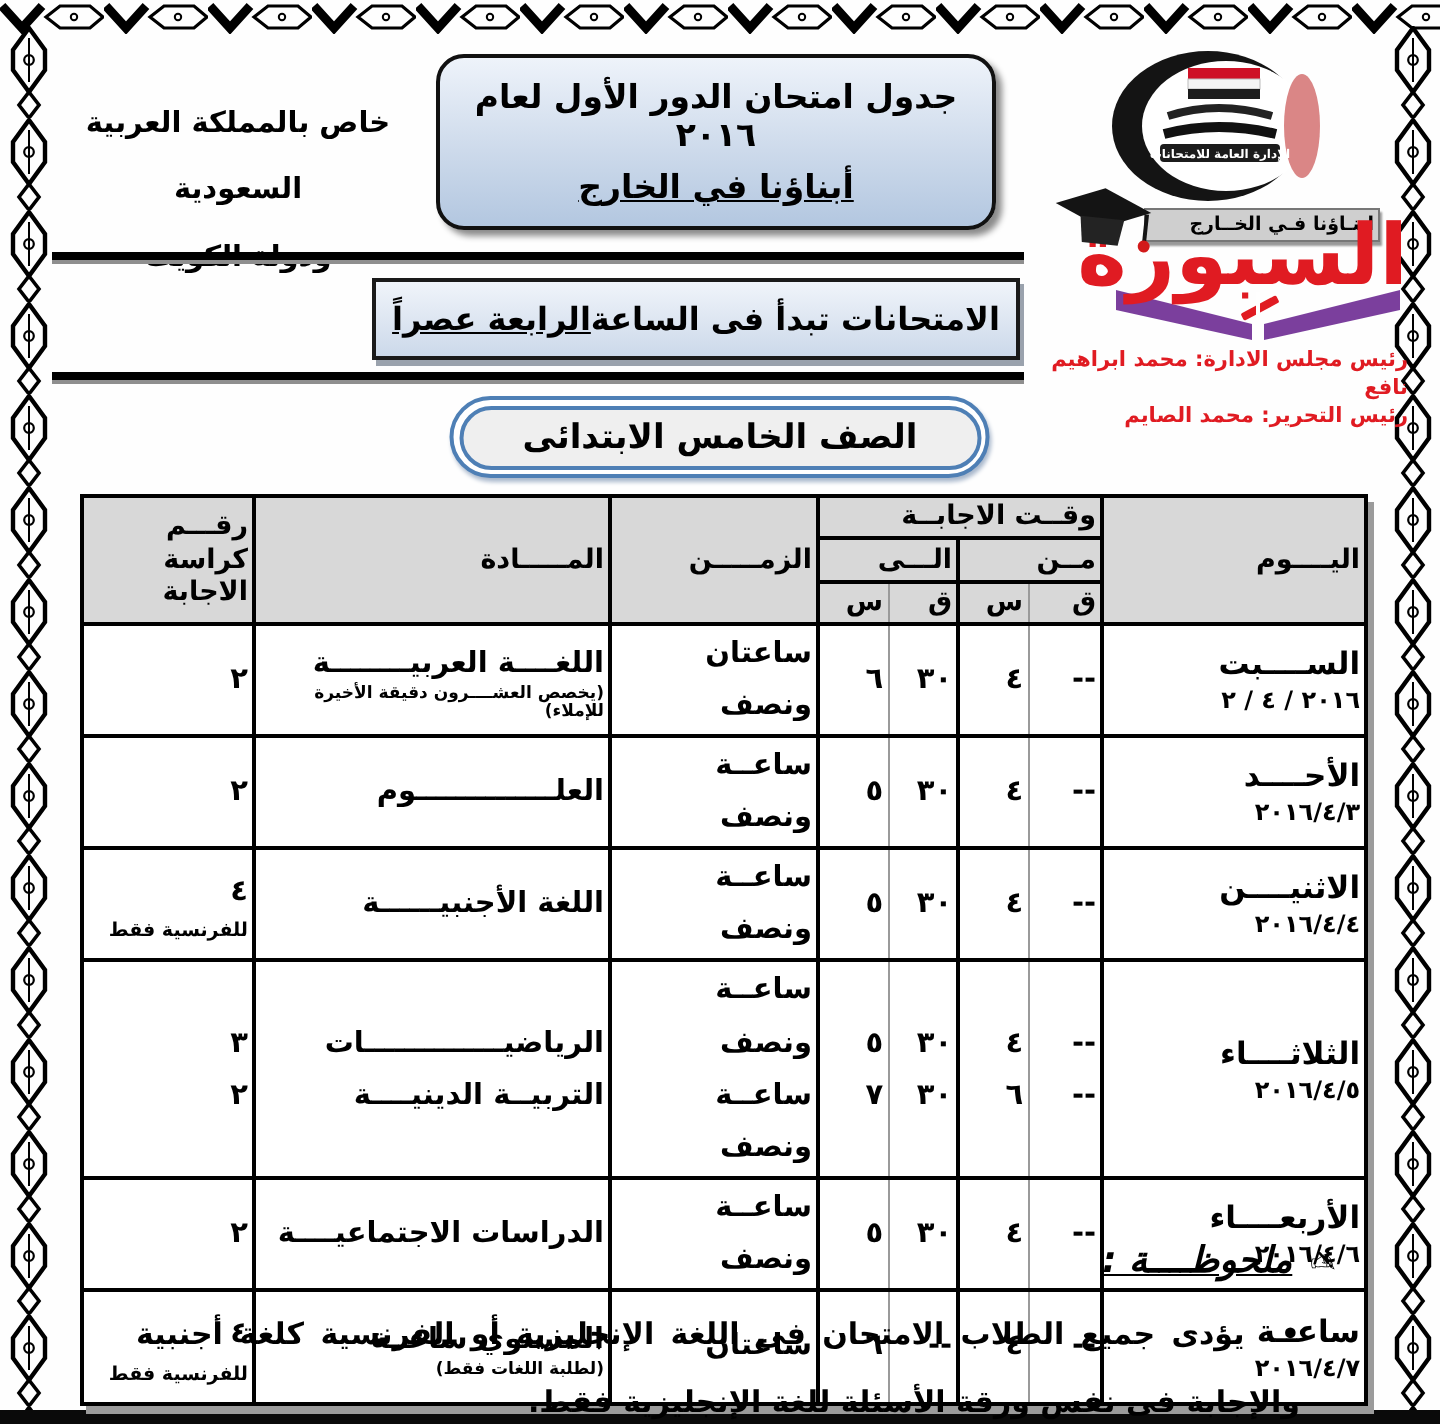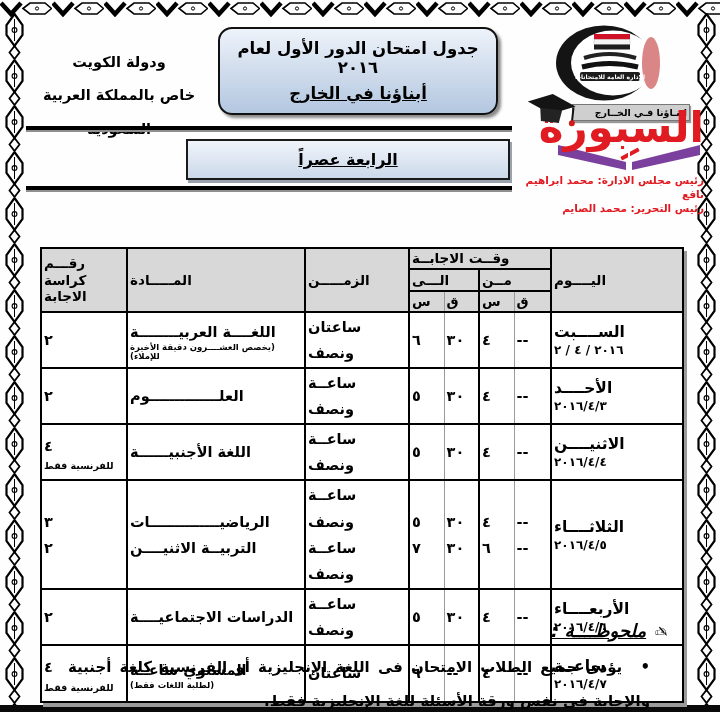--- a/index.html
+++ b/index.html
@@ -46,21 +46,21 @@
   .book-row{margin-top:-8px;line-height:0;}
   .sabbura-credits{margin-top:1px;color:var(--brand,#e01b22);font-weight:bold;font-size:10.5px;line-height:1.35;}
 
   .pill-wrap{position:absolute;left:50%;transform:translateX(-50%);top:198px;
     border:2px solid #4e7fb5;border-radius:26px;padding:2.5px;background:#fff;box-shadow:1px 2px 2px #a9b8cc;}
   .pill-in{border:2px solid #4e7fb5;border-radius:22px;background:#efefef;
     padding:4px 30px;font-weight:bold;font-size:17px;white-space:nowrap;}
 
   table.sched{position:absolute;left:40px;top:247px;width:642px;border-collapse:collapse;
     background:#fff;box-shadow:3px 4px 0 #9b9b9b;table-layout:fixed;}
-  .sched th,.sched td{border:2px solid #000;text-align:left;vertical-align:middle;font-weight:bold;}
+  .sched th,.sched td{border:2px solid #000;text-align:right;vertical-align:middle;font-weight:bold;}
   .sched thead th{background:#d8d8d8;font-size:13.5px;padding:1px 2px;line-height:1.25;}
   .sched thead tr:nth-child(1){height:21px;}
   .sched thead tr:nth-child(2){height:22px;}
   .sched thead tr:nth-child(3){height:20px;}
   .h-book{white-space:pre-line;font-size:12.5px;}
   .sched tbody tr:nth-child(1){height:52px;}
   .sched tbody tr:nth-child(2){height:45px;}
   .sched tbody tr:nth-child(3){height:52px;}
   .sched tbody tr:nth-child(4){height:60px;}
   .sched tbody tr:nth-child(5){height:46px;}
@@ -110,22 +110,22 @@
       </pattern>
     </defs>
     <rect x="0" y="0" width="23" height="696" fill="url(#chainV)"></rect>
   </svg>
   <svg class="border-right">
     <rect x="0" y="0" width="23" height="696" fill="url(#chainV)"></rect>
   </svg>
   <div class="border-bottom"></div>
 
   <div class="region-note">
+    <div>خاص بالمملكة العربية السعودية</div>
     <div>ودولة الكويت</div>
-    <div>خاص بالمملكة العربية السعودية</div>
   </div>
 
   <div class="title-box">
     <div class="title-line1">جدول امتحان الدور الأول لعام ٢٠١٦</div>
     <div class="title-line2">أبناؤنا في الخارج</div>
   </div>
 
   <svg class="ministry-logo" viewBox="0 0 108 78">
     <ellipse cx="50" cy="39" rx="48" ry="37.5" fill="#141414"></ellipse>
     <ellipse cx="59" cy="39" rx="42" ry="32.5" fill="#fff"></ellipse>
@@ -137,20 +137,21 @@
     <path d="M28 43 Q55 36 84 43" stroke="#111" stroke-width="5" fill="none"></path>
     <rect x="26" y="48" width="60" height="9" rx="2" fill="#1c1c1c"></rect>
     <text x="56" y="55" font-size="6" text-anchor="middle" fill="#ffffff" font-weight="bold" style="font-family:'DejaVu Sans',sans-serif;">الإدارة العامة للامتحانات</text>
   </svg>
   <div class="logo-caption">ابنـاؤنا فـي الخــارج</div>
 
   <div class="dline dline1"></div>
   <div class="dline dline2"></div>
 
   <div class="banner">
+    <span>الامتحانات تبدأ فى الساعة </span>
       <span class="u">الرابعة عصراً</span>
   </div>
 
   <div class="sabbura">
     <span class="sabbura-brand">
       <svg class="cap-icon" viewBox="0 0 52 36">
         <polygon points="26,1 50,11 26,21 2,11" fill="#141414"></polygon>
         <polygon points="15,16 37,16 35,29 17,29" fill="#232323"></polygon>
         <line x1="48" y1="12" x2="48" y2="26" stroke="#141414" stroke-width="2"></line>
         <circle cx="48" cy="28" r="3" fill="#d21a1a"></circle>
@@ -164,20 +165,23 @@
         <rect x="66" y="10" width="20" height="4" rx="1" fill="var(--brand,#e01b22)" transform="rotate(-28 76 12)"></rect>
         <line x1="75" y1="4" x2="75" y2="18" stroke="#fff" stroke-width="2"></line>
       </svg>
     </div>
     <div class="sabbura-credits">
       <div>رئيس مجلس الادارة: محمد ابراهيم نافع</div>
       <div>رئيس التحرير: محمد الصايم</div>
     </div>
   </div>
 
+  <div class="pill-wrap">
+    <div class="pill-in">الصف الخامس الابتدائى</div>
+  </div>
 
   <table class="sched">
     <colgroup>
       <col style="width:132px">
         <col style="width:37px">
         <col style="width:35px">
       <col style="width:35px">
         <col style="width:35px">
         <col style="width:104px">
       <col style="width:178px">
@@ -308,21 +312,21 @@
           <td class="tts">
             <div class="stack">٥</div>
             <div class="stack">٧</div>
           </td>
           <td class="c-dur">
             <div class="stack">ساعــة ونصف</div>
             <div class="stack">ساعــة ونصف</div>
           </td>
           <td class="c-subj">
             <div class="subject-text">الرياضيــــــــــــــات</div>
-            <div class="subject-text">التربيــة الاثنيــــن</div>
+            <div class="subject-text">التربيــة الدينيــــة</div>
           </td>
           <td class="c-book">
             <div class="stack">٣</div>
             <div class="stack">٢</div>
           </td>
         </tr>
         <tr>
           <td class="c-day">
             <div class="day-name">الأربعــــاء</div>
             <div class="day-date">٢٠١٦/٤/٦</div>

